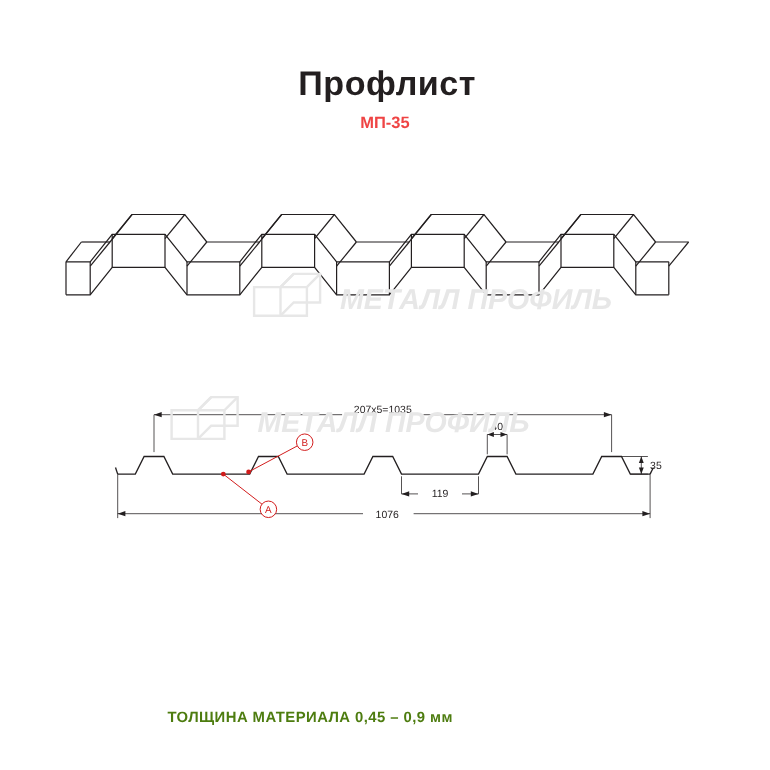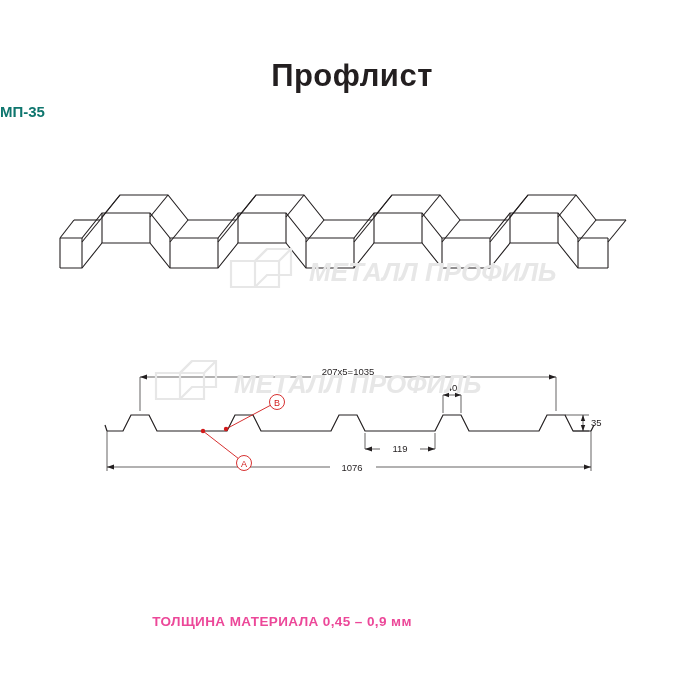--- a/index.html
+++ b/index.html
@@ -29,35 +29,35 @@
     font-size: 31px;
     font-weight: bold;
     letter-spacing: 0.5px;
     color: #231f20;
   }
   .subtitle {
     position: absolute;
     top: 103px;
     left: 0;
     width: 700px;
-    text-align: left;
+    text-align: center;
     font-size: 15px;
     font-weight: bold;
-    color: #0f766e;
+    color: #ef4444;
   }
   .footer-note {
     position: absolute;
-    top: 614px;
+    top: 644px;
     left: 0;
     width: 564px;
     text-align: center;
     font-size: 13.5px;
     font-weight: bold;
     letter-spacing: 0.4px;
-    color: #ec4899;
+    color: #4d7c0f;
   }
   
   .iso-wrap {
     position: absolute;
     left: 60px;
     top: 160px;
     width: 580px;
     height: 160px;
   }
   .section-wrap {

